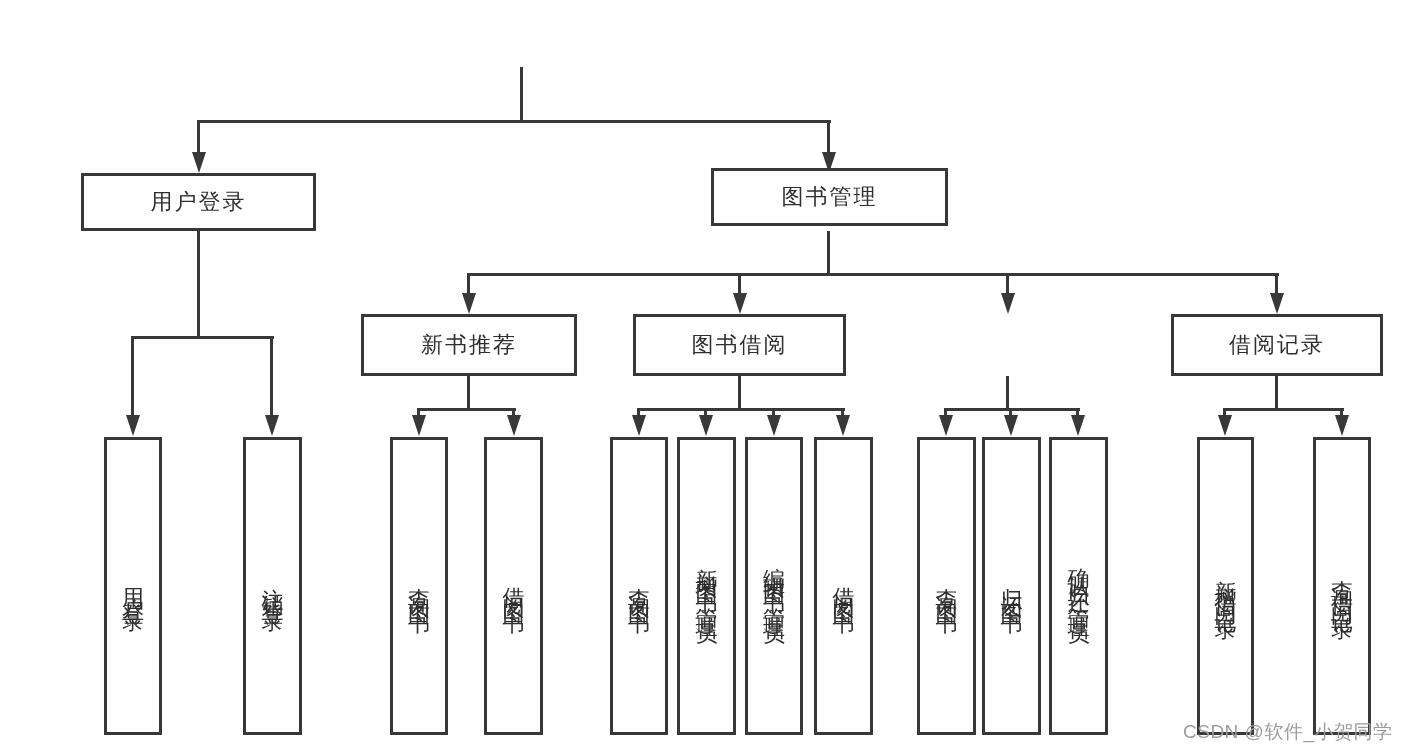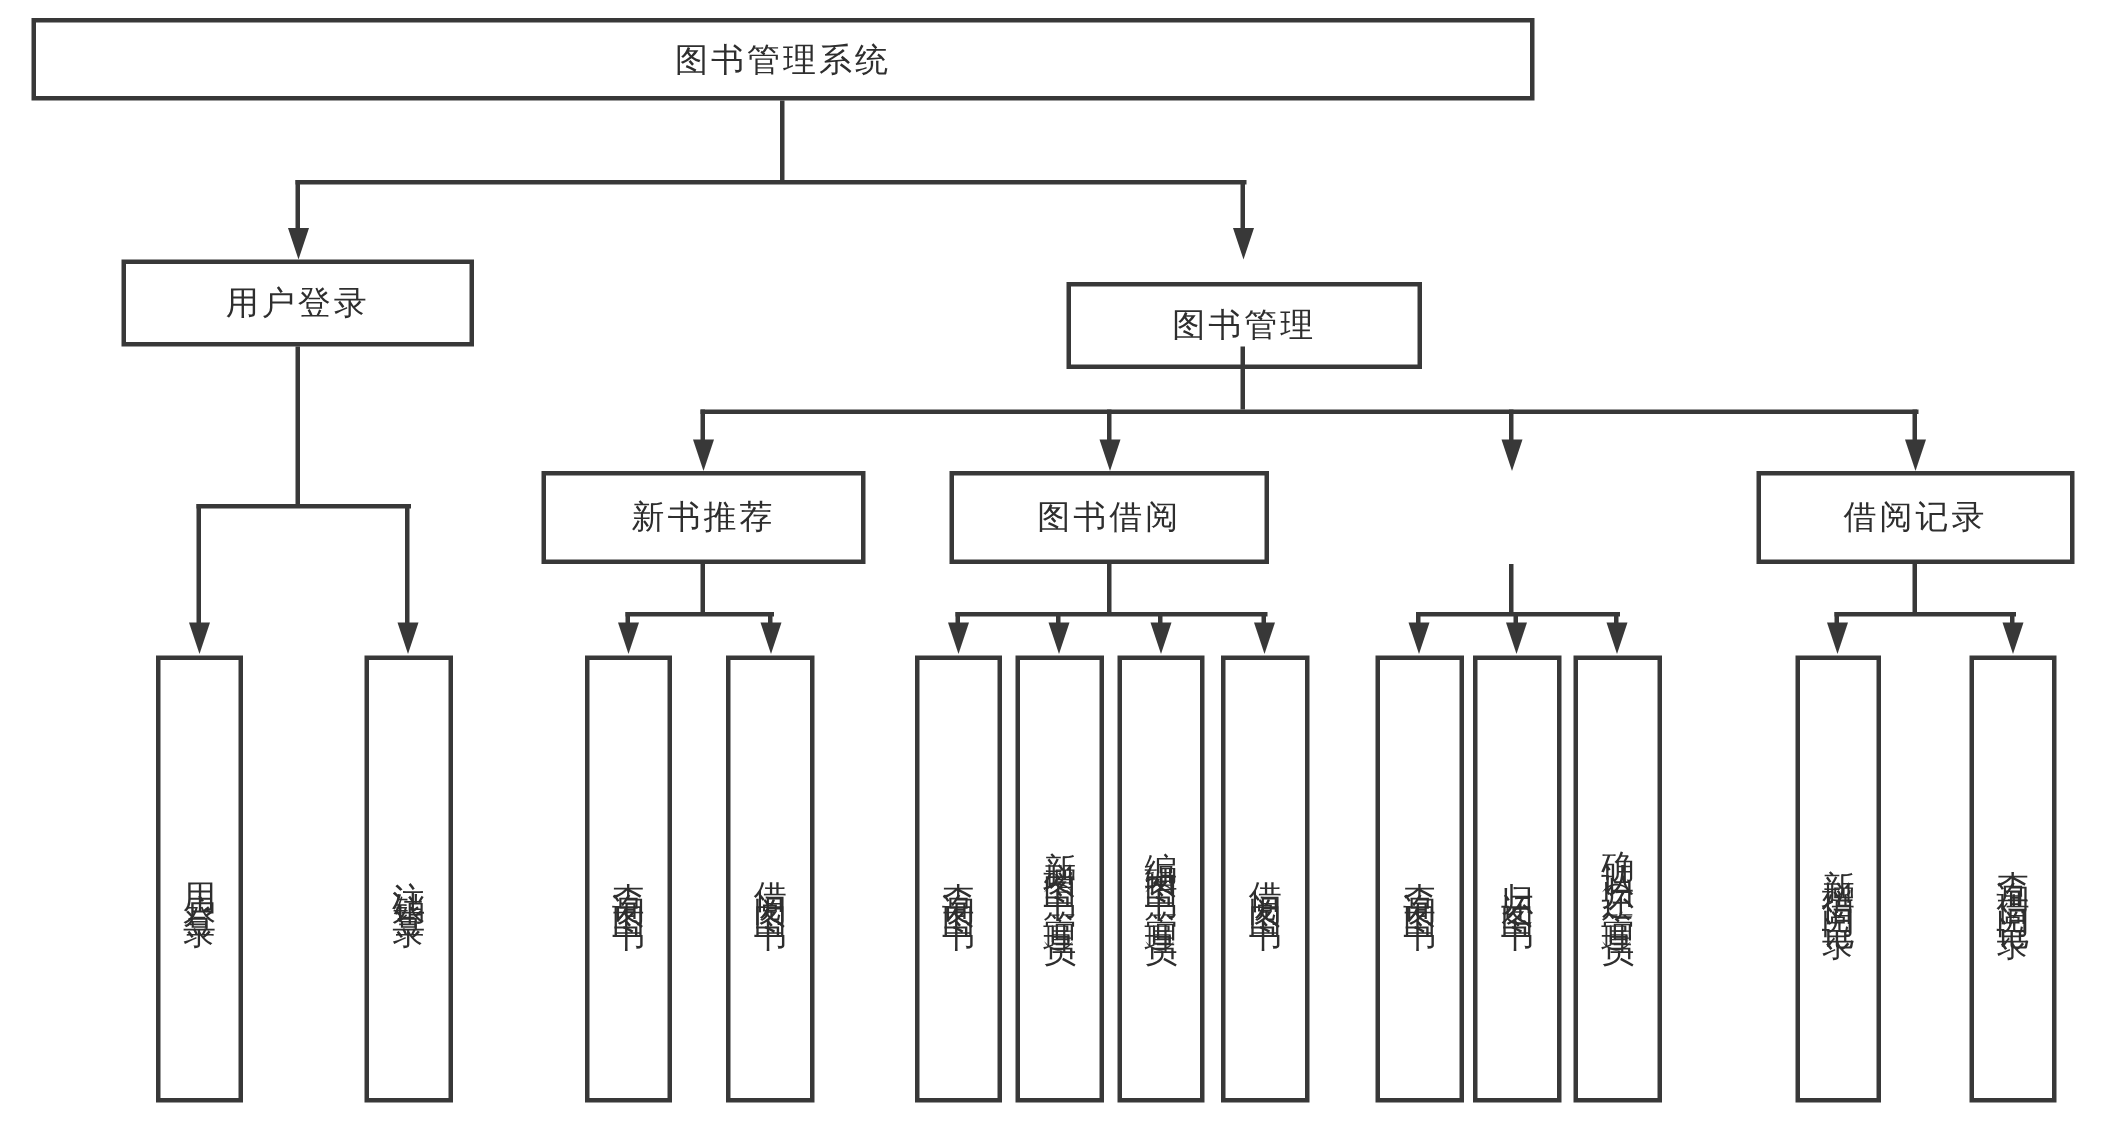--- a/index.html
+++ b/index.html
@@ -28,35 +28,32 @@
   .watermark{
     position:absolute;left:1183px;top:719px;z-index:5;
     font-size:19px;letter-spacing:0.5px;color:#9c9c9c;white-space:nowrap;
   }
 </style>
 </head>
 <body>
 
 <div id="canvas">
 
-  <div class="box" style="left:21px;top:12px;width:1002px;height:55px;">
-    <span class="hlabel">图书管理系统</span>
-  </div>
 
   <div class="line vline" style="left:520px;top:67px;height:53px;"></div>
   <div class="line hline" style="left:197px;top:120px;width:634px;"></div>
   <div class="line vline" style="left:197px;top:120px;height:33px;"></div>
   <div class="arrow" style="left:192px;top:152px;"></div>
   <div class="line vline" style="left:827px;top:120px;height:33px;"></div>
   <div class="arrow" style="left:822px;top:152px;"></div>
 
   <div class="box" style="left:81px;top:173px;width:235px;height:58px;">
     <span class="hlabel">用户登录</span>
   </div>
-  <div class="box" style="left:711px;top:188px;width:237px;height:58px;">
+  <div class="box" style="left:711px;top:168px;width:237px;height:58px;">
     <span class="hlabel">图书管理</span>
   </div>
 
   <div class="line vline" style="left:197px;top:231px;height:105px;"></div>
   <div class="line hline" style="left:131px;top:336px;width:143px;"></div>
   <div class="line vline" style="left:131px;top:336px;height:80px;"></div>
   <div class="arrow" style="left:126px;top:415px;"></div>
   <div class="line vline" style="left:270px;top:336px;height:80px;"></div>
   <div class="arrow" style="left:265px;top:415px;"></div>
 
@@ -152,14 +149,15 @@
     <span class="vlabel">确认归还（管理员）</span>
   </div>
 
   <div class="box vbox" style="left:1197px;top:437px;width:57px;height:298px;">
     <span class="vlabel">新增借阅记录</span>
   </div>
   <div class="box vbox" style="left:1313px;top:437px;width:58px;height:298px;">
     <span class="vlabel">查询借阅记录</span>
   </div>
 
+  <div class="watermark">CSDN @软件_小贺同学</div>
 
 </div>
 
 </body></html>

